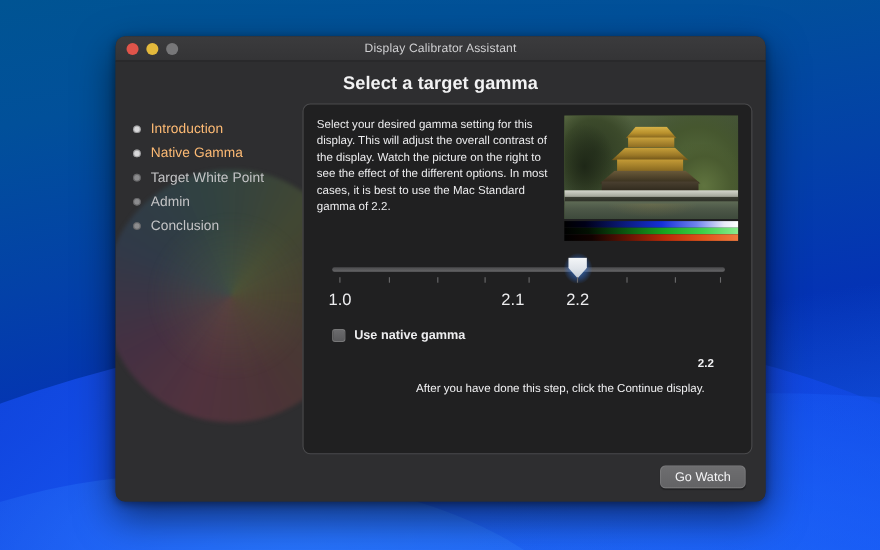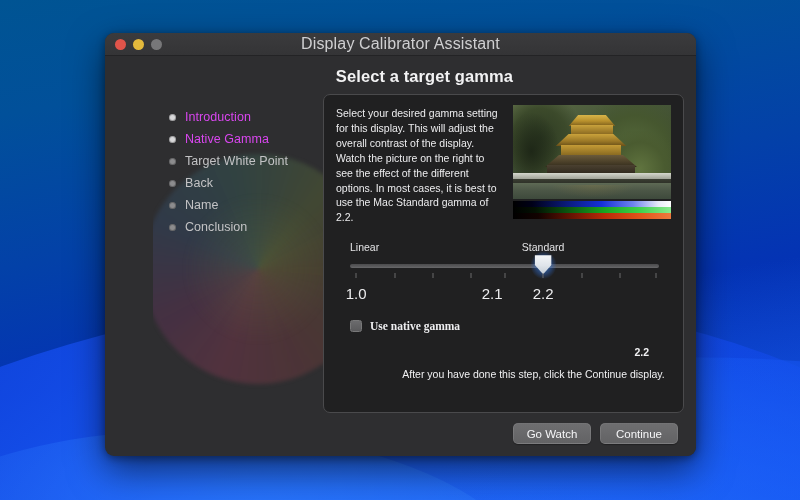--- a/index.html
+++ b/index.html
@@ -72,35 +72,34 @@
   }
   .lights { display: flex; gap: 7px; margin-left: 10px; }
   .light { width: 11px; height: 11px; border-radius: 50%; }
   .light.red    { background: #e0544a; }
   .light.yellow { background: #e3b93c; }
   .light.gray   { background: #777779; }
   #titlebar-title {
     position: absolute;
     left: 0; right: 0;
     text-align: center;
-    font-size: 16px;
+    font-size: 11px;
     color: #cfcfd1;
     letter-spacing: .15px;
     pointer-events: none;
   }
 
   
   #winbody {
     flex: 1;
     position: relative;
     background: #2e2e30;
     display: flex;
     flex-direction: column;
     overflow: hidden;
-    margin-left: 48px;
   }
 
   
   #headline {
     flex: none;
     text-align: center;
     padding: 11px 0 8px 0;
     font-size: 16.5px;
     font-weight: bold;
     color: #f2f2f3;
@@ -165,21 +164,21 @@
     box-shadow: inset 0 0 0 1px rgba(0,0,0,.25);
   }
   .nav-item.done .bullet { background: #d8d8da; }
   .nav-item.active .bullet {
     background: #2f7bef;
     border-radius: 2px;
     box-shadow: 0 0 4px rgba(60,140,255,.9);
   }
   .nav-label {
     font-size: 12.5px;
-    color: #d946ef;
+    color: #fdba74;
     letter-spacing: .05px;
   }
   .nav-item.muted .nav-label { color: #c3c3c5; }
   .nav-item.active .nav-label { color: #ffffff; }
 
   
   #panel {
     flex: 1;
     margin: 0 0 10px 0;
     background: #202021;
@@ -344,21 +343,20 @@
   .tlab { position: absolute; transform: translateX(-50%); }
 
   
   #checkbox-row {
     flex: none;
     display: flex;
     align-items: flex-start;
     gap: 8px;
     margin-top: 20px;
     padding-left: 14px;
-    font-family: Liberation Serif, serif;
   }
   .cbox {
     width: 12px; height: 12px;
     border-radius: 2.5px;
     background: linear-gradient(180deg, #6b6b6d 0%, #5a5a5c 100%);
     border: 1px solid #787879;
     flex: none;
   }
   .cbox-label { font-size: 11.5px; color: #eeeef0; font-weight: bold; }
 
@@ -442,25 +440,21 @@
           <div class="nav-item done">
             <span class="bullet"></span>
             <span class="nav-label">Native Gamma</span>
           </div>
           <div class="nav-item muted">
             <span class="bullet"></span>
             <span class="nav-label">Target White Point</span>
           </div>
           <div class="nav-item muted">
             <span class="bullet"></span>
-            <span class="nav-label">Back</span>
-          </div>
-          <div class="nav-item muted">
-            <span class="bullet"></span>
-            <span class="nav-label">Name</span>
+            <span class="nav-label">Admin</span>
           </div>
           <div class="nav-item muted">
             <span class="bullet"></span>
             <span class="nav-label">Conclusion</span>
           </div>
         </div>
 
         <div id="panel">
 
           <div class="panel-top">
@@ -486,24 +480,20 @@
               </div>
               <div class="bars">
                 <div class="bar blue"></div>
                 <div class="bar green"></div>
                 <div class="bar red"></div>
               </div>
             </div>
           </div>
 
           <div id="slider-zone">
-            <div class="slider-caps">
-              <span class="cap-linear">Linear</span>
-              <span class="cap-standard">Standard</span>
-            </div>
 
             <div class="track-wrap">
               <div class="track"></div>
               <div class="thumb">
                 <div class="thumb-glow"></div>
                 <div class="thumb-shape"></div>
               </div>
             </div>
 
             <div class="ticks">
@@ -531,18 +521,17 @@
           </div>
 
           <div id="gamma-value">2.2</div>
 
           <div id="step-note">After you have done this step, click the Continue display.</div>
         </div>
       </div>
 
       <div id="buttons">
         <div class="btn">Go Watch</div>
-        <div class="btn">Continue</div>
       </div>
 
     </div>
   </div>
 </div>
 
 </body></html>

